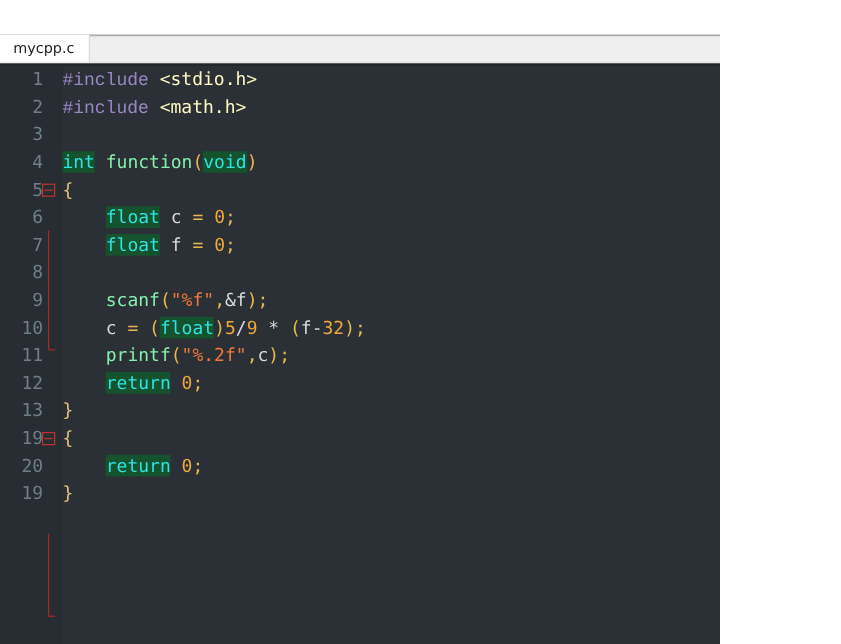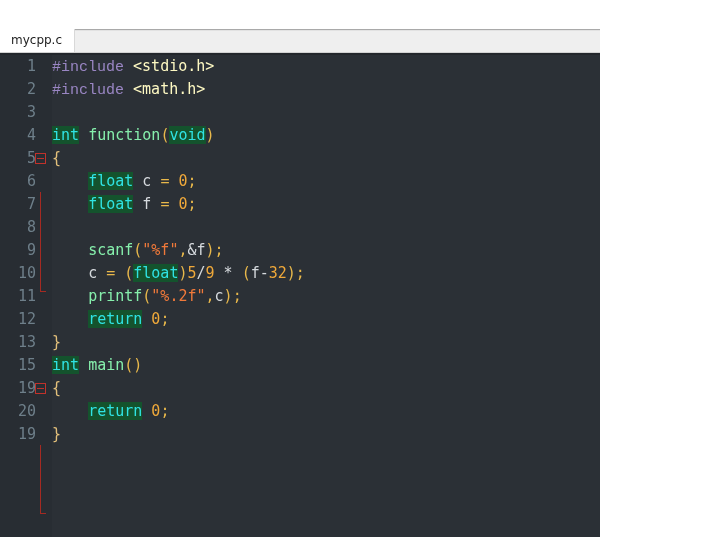--- a/index.html
+++ b/index.html
@@ -254,24 +254,20 @@
         <span class="lnum">12</span>
         <span class="code">    <span class="t-kw">return</span> <span class="t-num">0</span><span class="t-punc">;</span></span>
       </div>
 
       <div class="line">
         <span class="lnum">13</span>
         <span class="code"><span class="t-brace">}</span></span>
       </div>
 
 
-      <div class="line">
-        <span class="lnum">15</span>
-        <span class="code"><span class="t-kw">int</span> <span class="t-fn">main</span><span class="t-punc">()</span></span>
-      </div>
 
       <div class="line">
         <span class="lnum">19</span>
         <span class="fold-box"></span>
         <span class="code"><span class="t-brace">{</span></span>
       </div>
 
 
       <div class="line">
         <span class="lnum">20</span>

